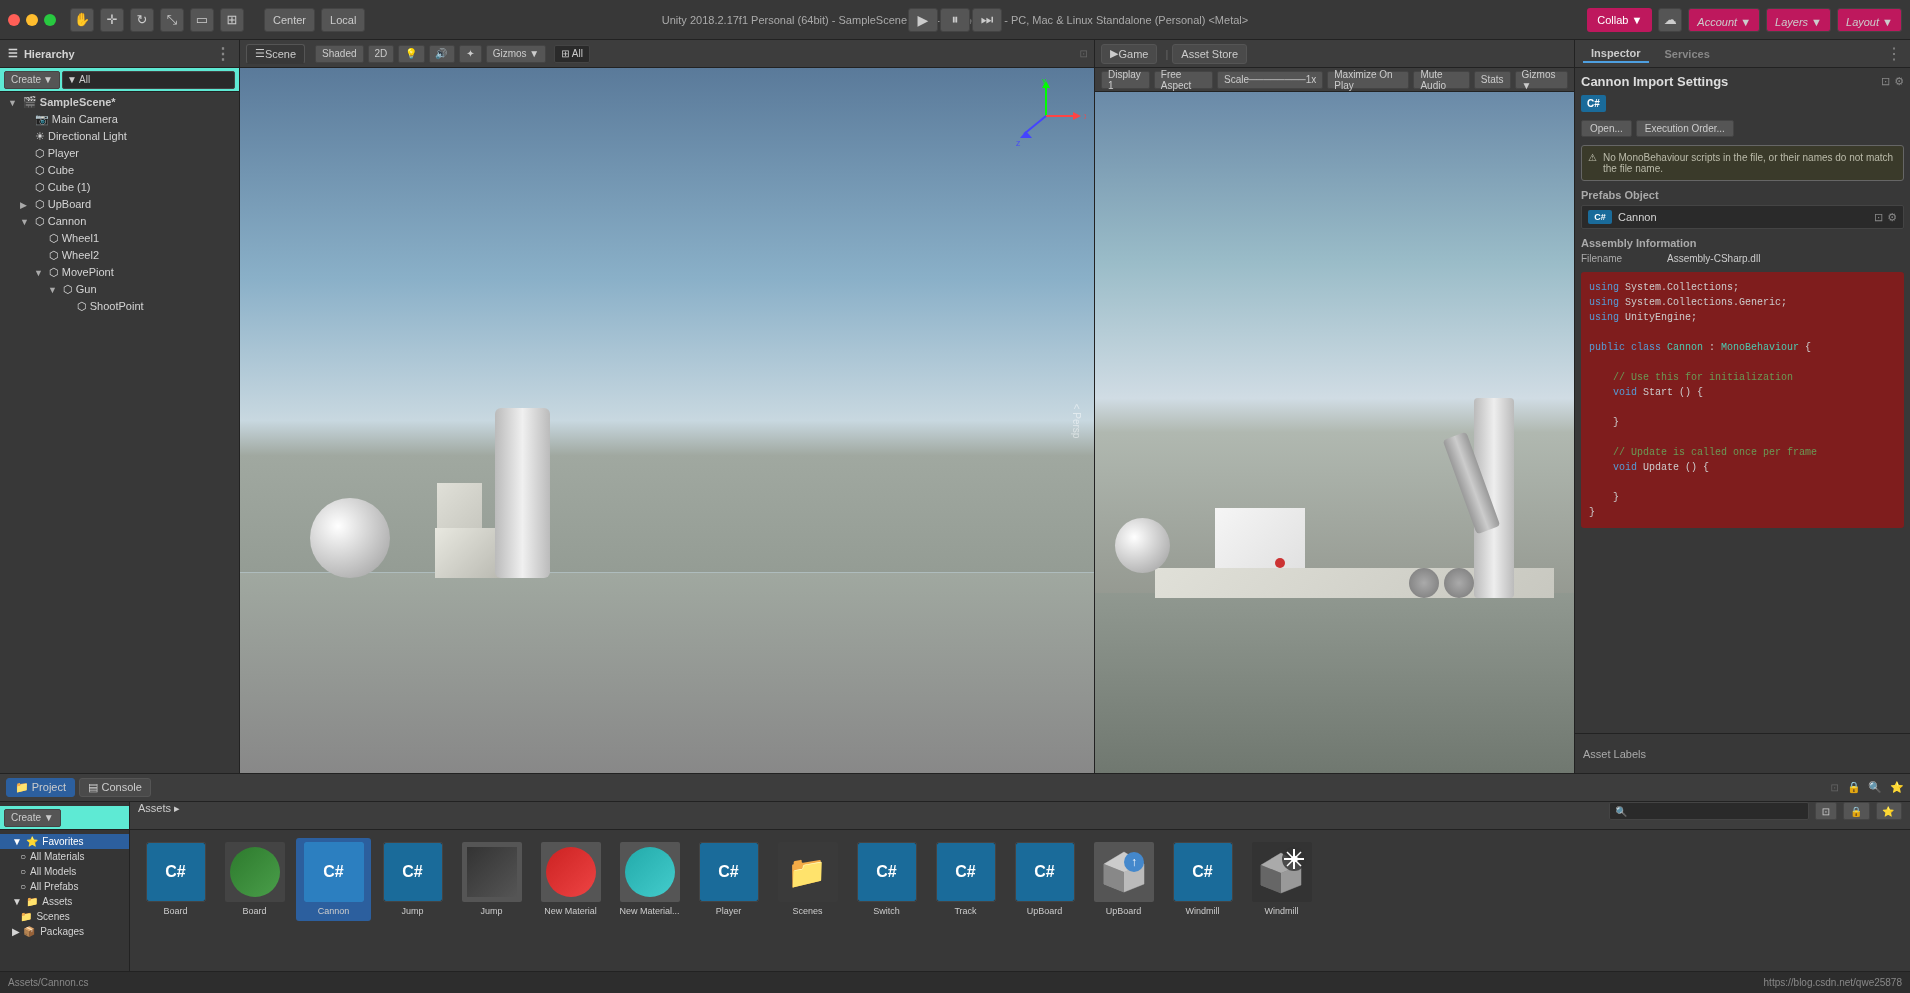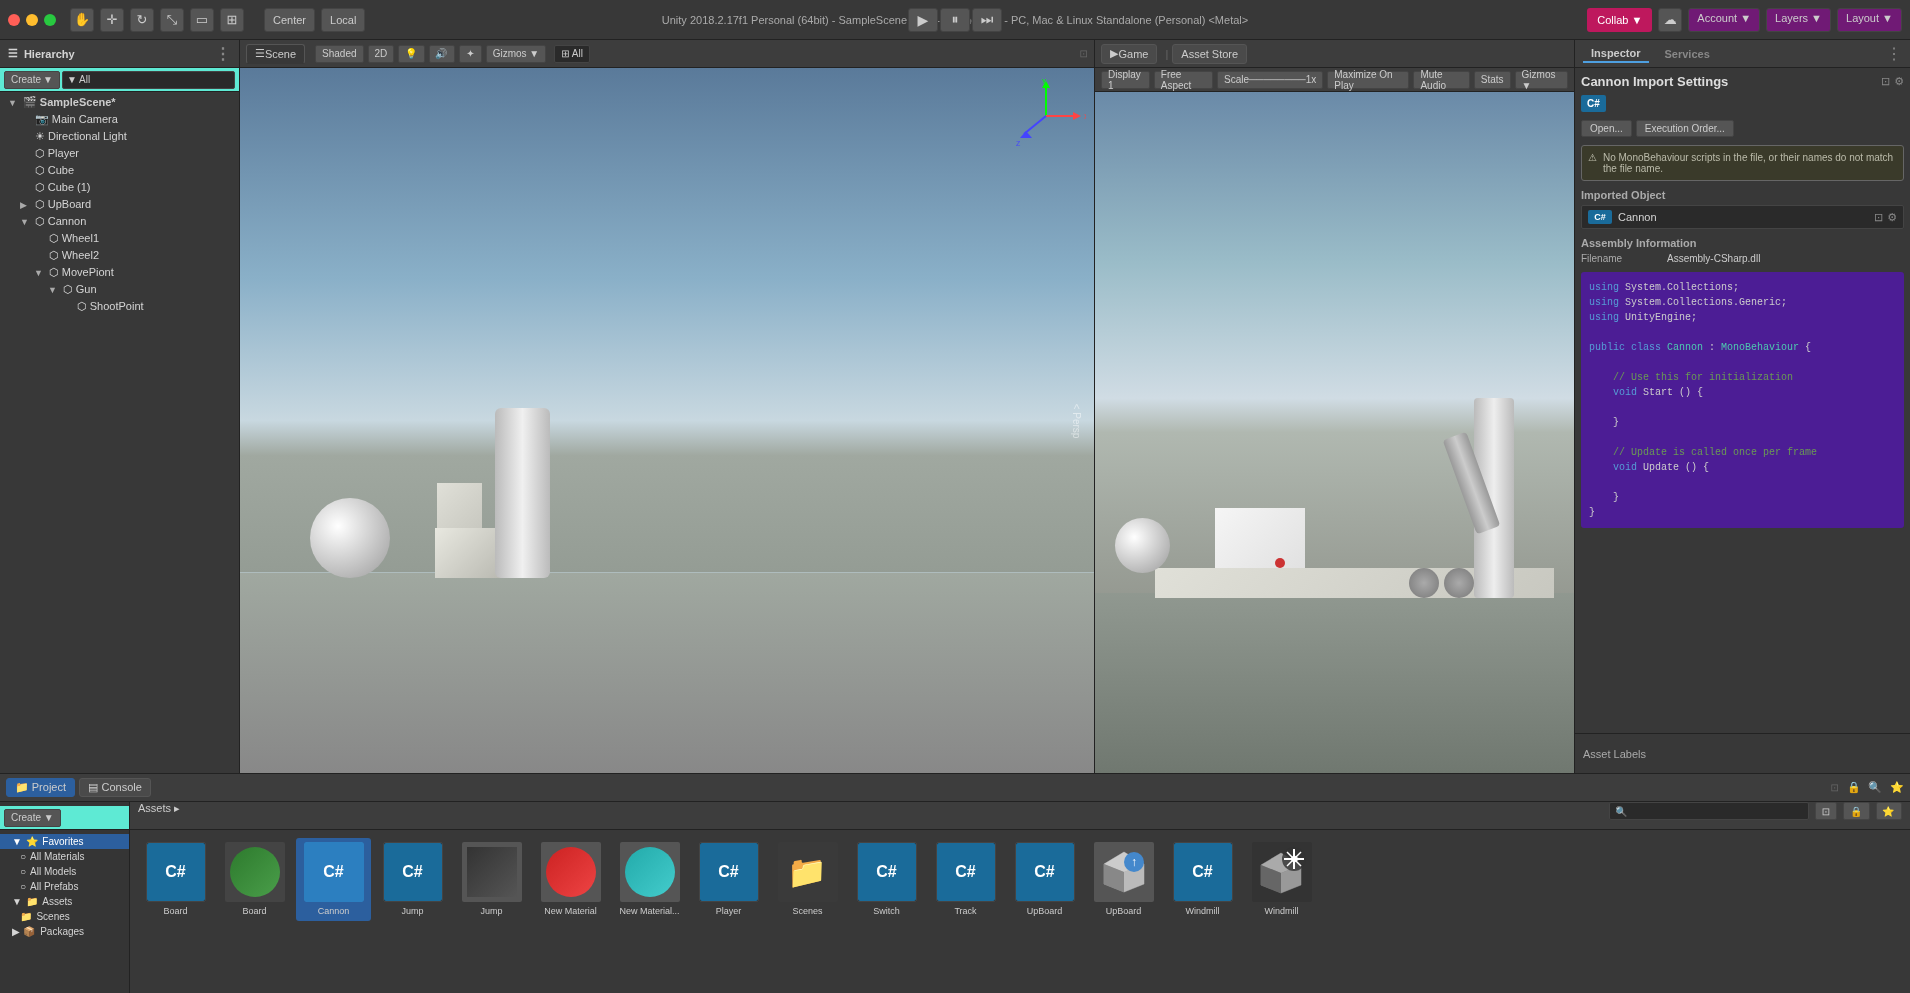--- a/index.html
+++ b/index.html
@@ -69,23 +69,23 @@
     .top-right-controls {
       margin-left: auto;
       display: flex; align-items: center; gap: 6px;
     }
     .collab-btn {
       background: #be185d; border: none; border-radius: 3px;
       color: #fff; padding: 3px 10px; font-size: 11px; cursor: pointer;
       height: 24px;
     }
     .dropdown-btn {
-      background: #701a75; border: 1px solid #444; border-radius: 3px;
+      background: #be185d; border: 1px solid #444; border-radius: 3px;
       color: #ccc; padding: 3px 8px; font-size: 11px; cursor: pointer;
-      height: 24px; display: flex; align-items: flex-start; gap: 4px;
+      height: 24px; display: flex; align-items: flex-end; gap: 4px; font-style: italic;
     }
 
     
     #main-area {
       display: flex;
       height: calc(100% - 40px - 220px);
     }
 
     
     #hierarchy-panel {
@@ -268,21 +268,21 @@
     }
     .assembly-section {
       margin-bottom: 8px;
     }
     .assembly-row {
       display: flex; align-items: center; gap: 6px; margin-bottom: 2px;
     }
     .assembly-key { color: #aaa; font-size: 10px; min-width: 80px; }
     .assembly-val { color: #ccc; font-size: 10px; }
     .code-block {
-      background: #4c1d95; border-radius: 3px; padding: 8px;
+      background: #7f1d1d; border-radius: 3px; padding: 8px;
       font-family: 'Courier New', monospace; font-size: 10px;
       color: #ccc; line-height: 1.5; margin-top: 6px;
     }
     .code-keyword { color: #569cd6; }
     .code-class { color: #4ec9b0; }
     .code-comment { color: #6a9955; }
 
     
     #bottom-area {
       height: 220px;
@@ -697,21 +697,21 @@
           <span>Execution Order...</span>
         </button>
       </div>
 
       <div class="warning-box">
         <span>⚠</span>
         <span>No MonoBehaviour scripts in the file, or their names do not match the file name.</span>
       </div>
 
       <div class="imported-obj-section">
-        <div class="section-label">Imported Object</div>
+        <div class="section-label">Prefabs Object</div>
         <div class="imported-obj-row">
           <div class="cs-icon-small">C#</div>
           <span>Cannon</span>
           <div style="margin-left:auto; display:flex; gap:4px;">
             <span style="cursor:pointer; color:#888;">⊡</span>
             <span style="cursor:pointer; color:#888;">⚙</span>
           </div>
         </div>
       </div>
 
@@ -961,13 +961,17 @@
               <polygon points="40,10 46,14 40,18" fill="rgba(255,255,255,0.8)"></polygon>
             </svg>
           </div>
           <span class="asset-label">Windmill</span>
         </div>
 
       </div>
     </div>
   </div>
 
+  <div class="bottom-status">
+    <span>Assets/Cannon.cs</span>
+    <span>https://blog.csdn.net/qwe25878</span>
+  </div>
 </div>
 
 </body></html>

